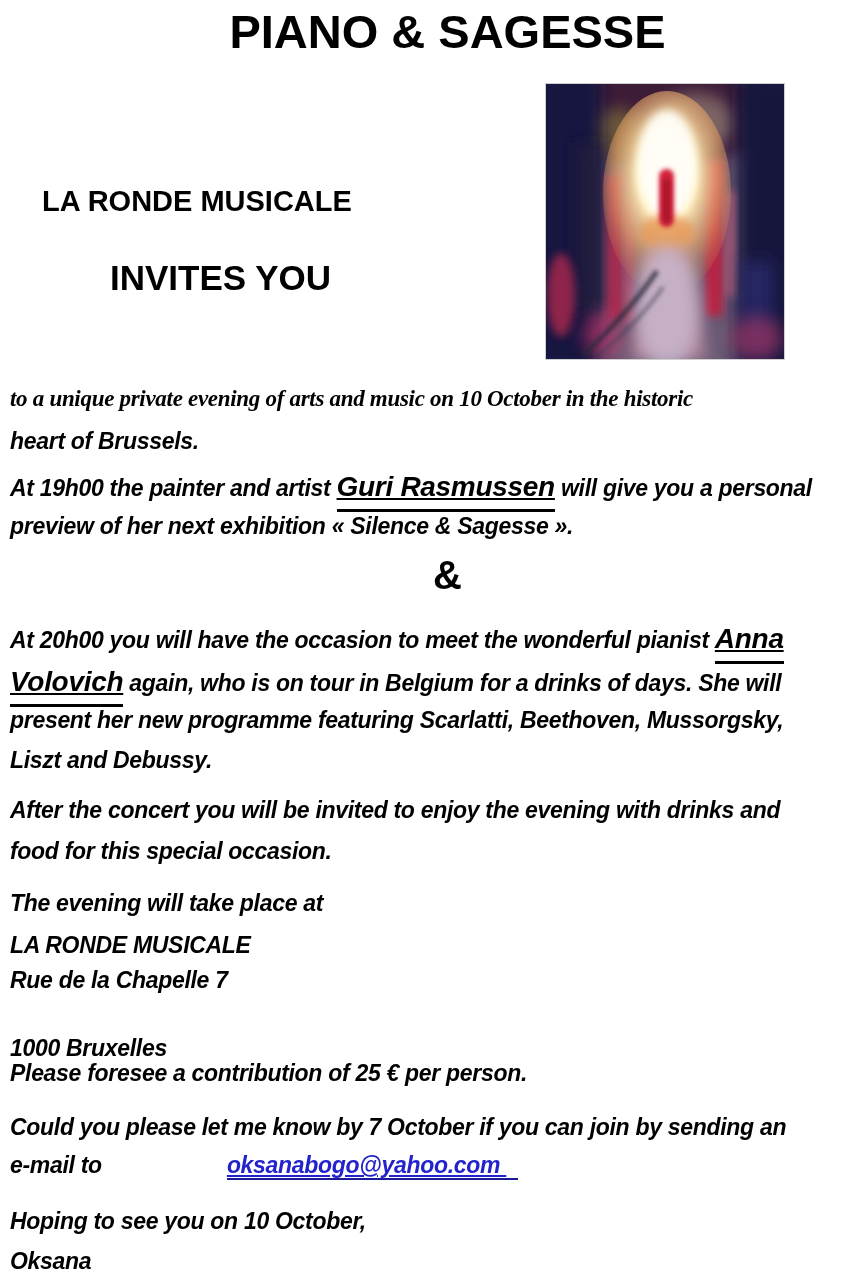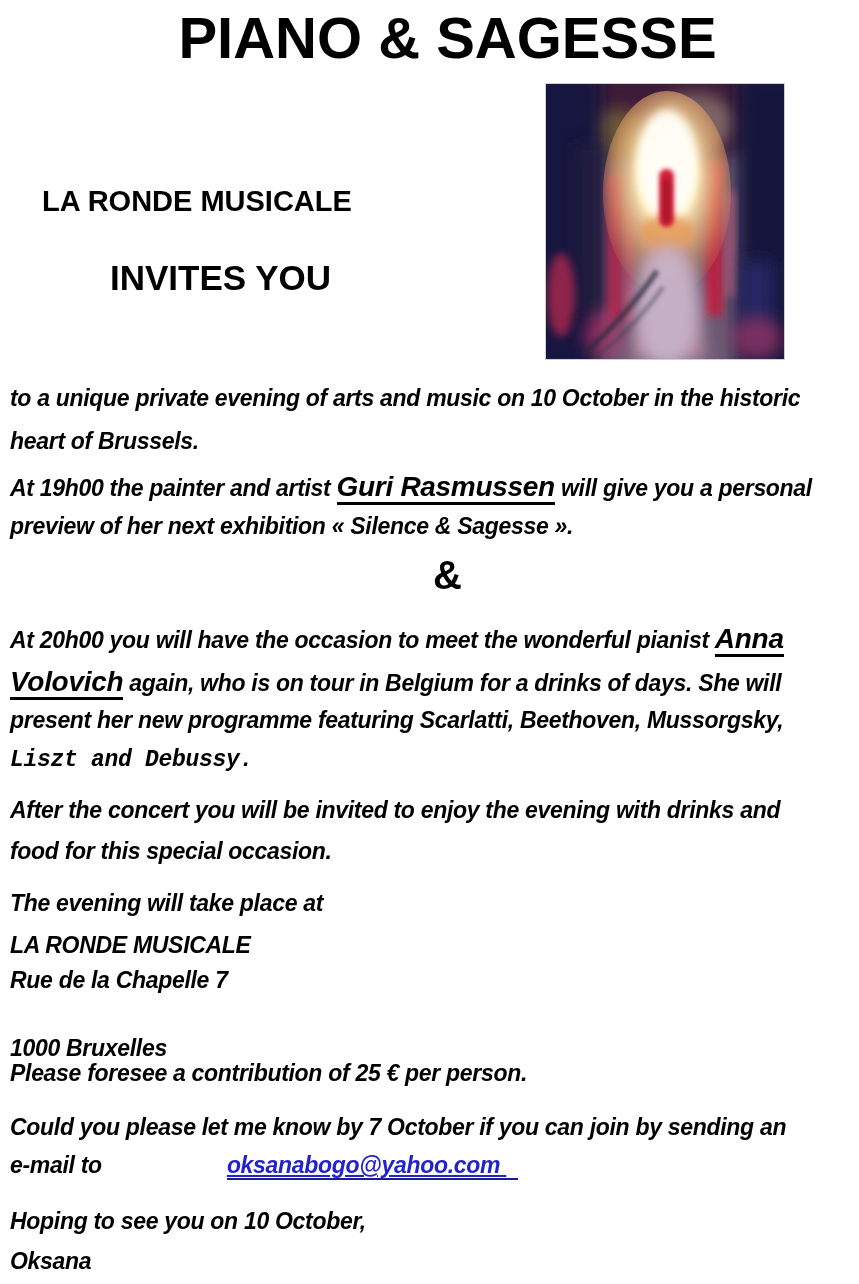--- a/index.html
+++ b/index.html
@@ -12,36 +12,36 @@
     position:absolute;white-space:pre;line-height:1.18;
   }
   .body-font{
     font-weight:bold;font-style:italic;font-size:23px;letter-spacing:-0.3px;
   }
   .head-font{
     font-weight:bold;font-style:normal;letter-spacing:0;
   }
   .center{left:0;width:859px;text-align:center;padding-left:36px;box-sizing:border-box;}
   .seg-name{
-    font-size:28px;border-bottom:3px solid #000;padding-bottom:0;
+    font-size:28px;border-bottom:3px solid #000;padding-bottom:7px;text-decoration:underline;
   }
   .seg-link{
     color:#2323cd;text-decoration:none;border-bottom:2px solid #1b1b99;
     padding-right:12px;font-weight:bold;font-style:italic;
   }
   .gap{display:inline-block;height:1px;}
   #painting{
     position:absolute;left:545px;top:83px;width:240px;height:277px;
   }
   #painting svg{display:block;}
 </style>
 </head>
 <body>
 
-<div class="line head-font center" style="top:4px;font-size:58px;">PIANO &amp; SAGESSE</div>
+<div class="line head-font center" style="top:4px;font-size:47px;">PIANO &amp; SAGESSE</div>
 
 <div class="line head-font" style="top:184px;left:42px;font-size:29px;">LA RONDE MUSICALE</div>
 <div class="line head-font" style="top:257px;left:110px;font-size:35px;">INVITES YOU</div>
 
 <div id="painting">
   <svg width="240" height="277" viewBox="0 0 240 277">
     <defs>
       <filter id="b8" x="-40%" y="-40%" width="180%" height="180%">
           <feGaussianBlur stdDeviation="8"></feGaussianBlur>
         </filter>
@@ -82,28 +82,28 @@
     <ellipse cx="212" cy="255" rx="26" ry="22" fill="#c93a60" opacity="0.5" filter="url(#b8)"></ellipse>
     <path d="M38,272 Q82,232 112,188" stroke="#2b2b3c" stroke-width="5" fill="none" opacity="0.8" filter="url(#b2)"></path>
     <path d="M50,274 Q92,242 118,204" stroke="#3c3c55" stroke-width="3" fill="none" opacity="0.7" filter="url(#b2)"></path>
     <rect x="0.5" y="0.5" width="239" height="276" fill="none" stroke="#cfcfcf" stroke-width="1"></rect>
   </svg>
 </div>
 
 <div class="line head-font center" style="top:552px;font-size:40px;">&amp;</div>
 
 <div id="doc">
-    <div class="line body-font" style="top: 385px; left: 10px;"><span>to a unique private evening of arts and music on 10 October in the historic</span></div>
+    <div class="line body-font" style="top: 385px; left: 10px; font-family: Liberation Serif, serif;"><span>to a unique private evening of arts and music on 10 October in the historic</span></div>
     <div class="line body-font" style="top: 428px; left: 10px;"><span>heart of Brussels.</span></div>
     <div class="line body-font" style="top: 470px; left: 10px;"><span>At 19h00 the painter and artist </span><span class="seg-name">Guri Rasmussen</span><span> will give you a personal</span></div>
     <div class="line body-font" style="top: 513px; left: 10px;"><span>preview of her next exhibition « Silence &amp; Sagesse ».</span></div>
     <div class="line body-font" style="top: 622px; left: 10px;"><span>At 20h00 you will have the occasion to meet the wonderful pianist </span><span class="seg-name">Anna</span></div>
     <div class="line body-font" style="top: 665px; left: 10px;"><span class="seg-name">Volovich</span><span> again, who is on tour in Belgium for a drinks of days. She will</span></div>
     <div class="line body-font" style="top: 707px; left: 10px;"><span>present her new programme featuring Scarlatti, Beethoven, Mussorgsky,</span></div>
-    <div class="line body-font" style="top: 747px; left: 10px; font-family: Liberation Mono, monospace;"><span>Liszt and Debussy.</span></div>
+    <div class="line body-font" style="top: 747px; left: 10px;"><span>Liszt and Debussy.</span></div>
     <div class="line body-font" style="top: 797px; left: 10px;"><span>After the concert you will be invited to enjoy the evening with drinks and</span></div>
     <div class="line body-font" style="top: 838px; left: 10px;"><span>food for this special occasion.</span></div>
     <div class="line body-font" style="top: 890px; left: 10px;"><span>The evening will take place at</span></div>
     <div class="line body-font" style="top: 932px; left: 10px;"><span>LA RONDE MUSICALE</span></div>
     <div class="line body-font" style="top: 967px; left: 10px;"><span>Rue de la Chapelle 7</span></div>
     <div class="line body-font" style="top: 1015px; left: 10px; margin-top: 20px;"><span>1000 Bruxelles</span></div>
     <div class="line body-font" style="top: 1060px; left: 10px;"><span>Please foresee a contribution of 25 € per person.</span></div>
     <div class="line body-font" style="top: 1114px; left: 10px;"><span>Could you please let me know by 7 October if you can join by sending an</span></div>
     <div class="line body-font" style="top: 1152px; left: 10px;"><span>e-mail to</span><span class="gap" style="width: 125px;"></span><a class="seg-link" href="#" style="color: rgb(35, 35, 205); text-decoration: underline;">oksanabogo@yahoo.com </a></div>
     <div class="line body-font" style="top: 1208px; left: 10px;"><span>Hoping to see you on 10 October,</span></div>

